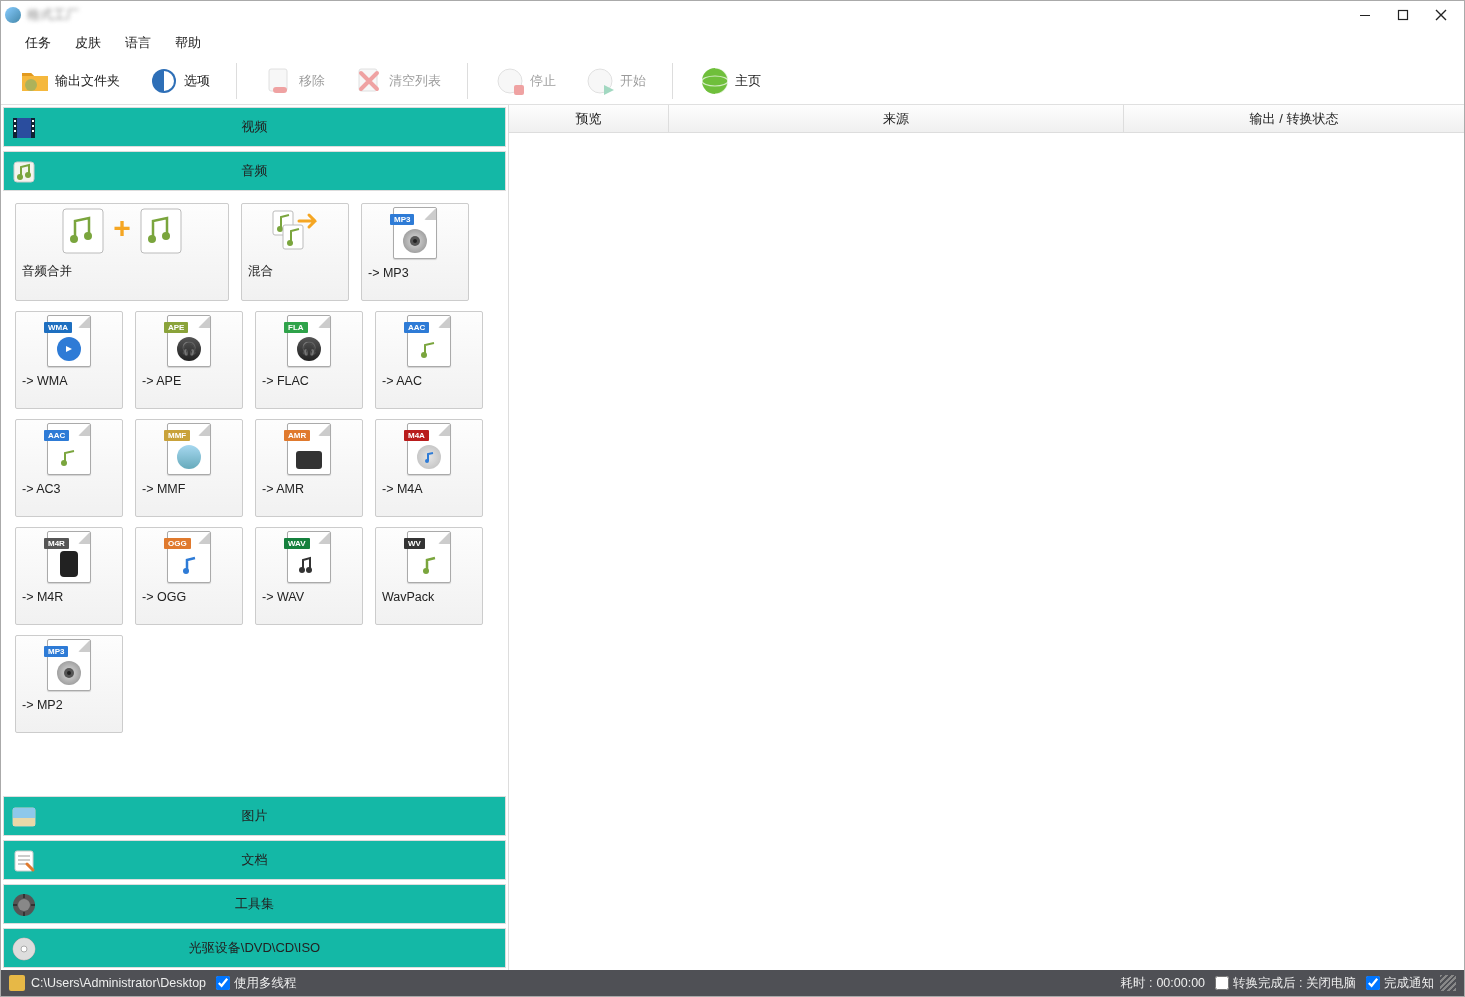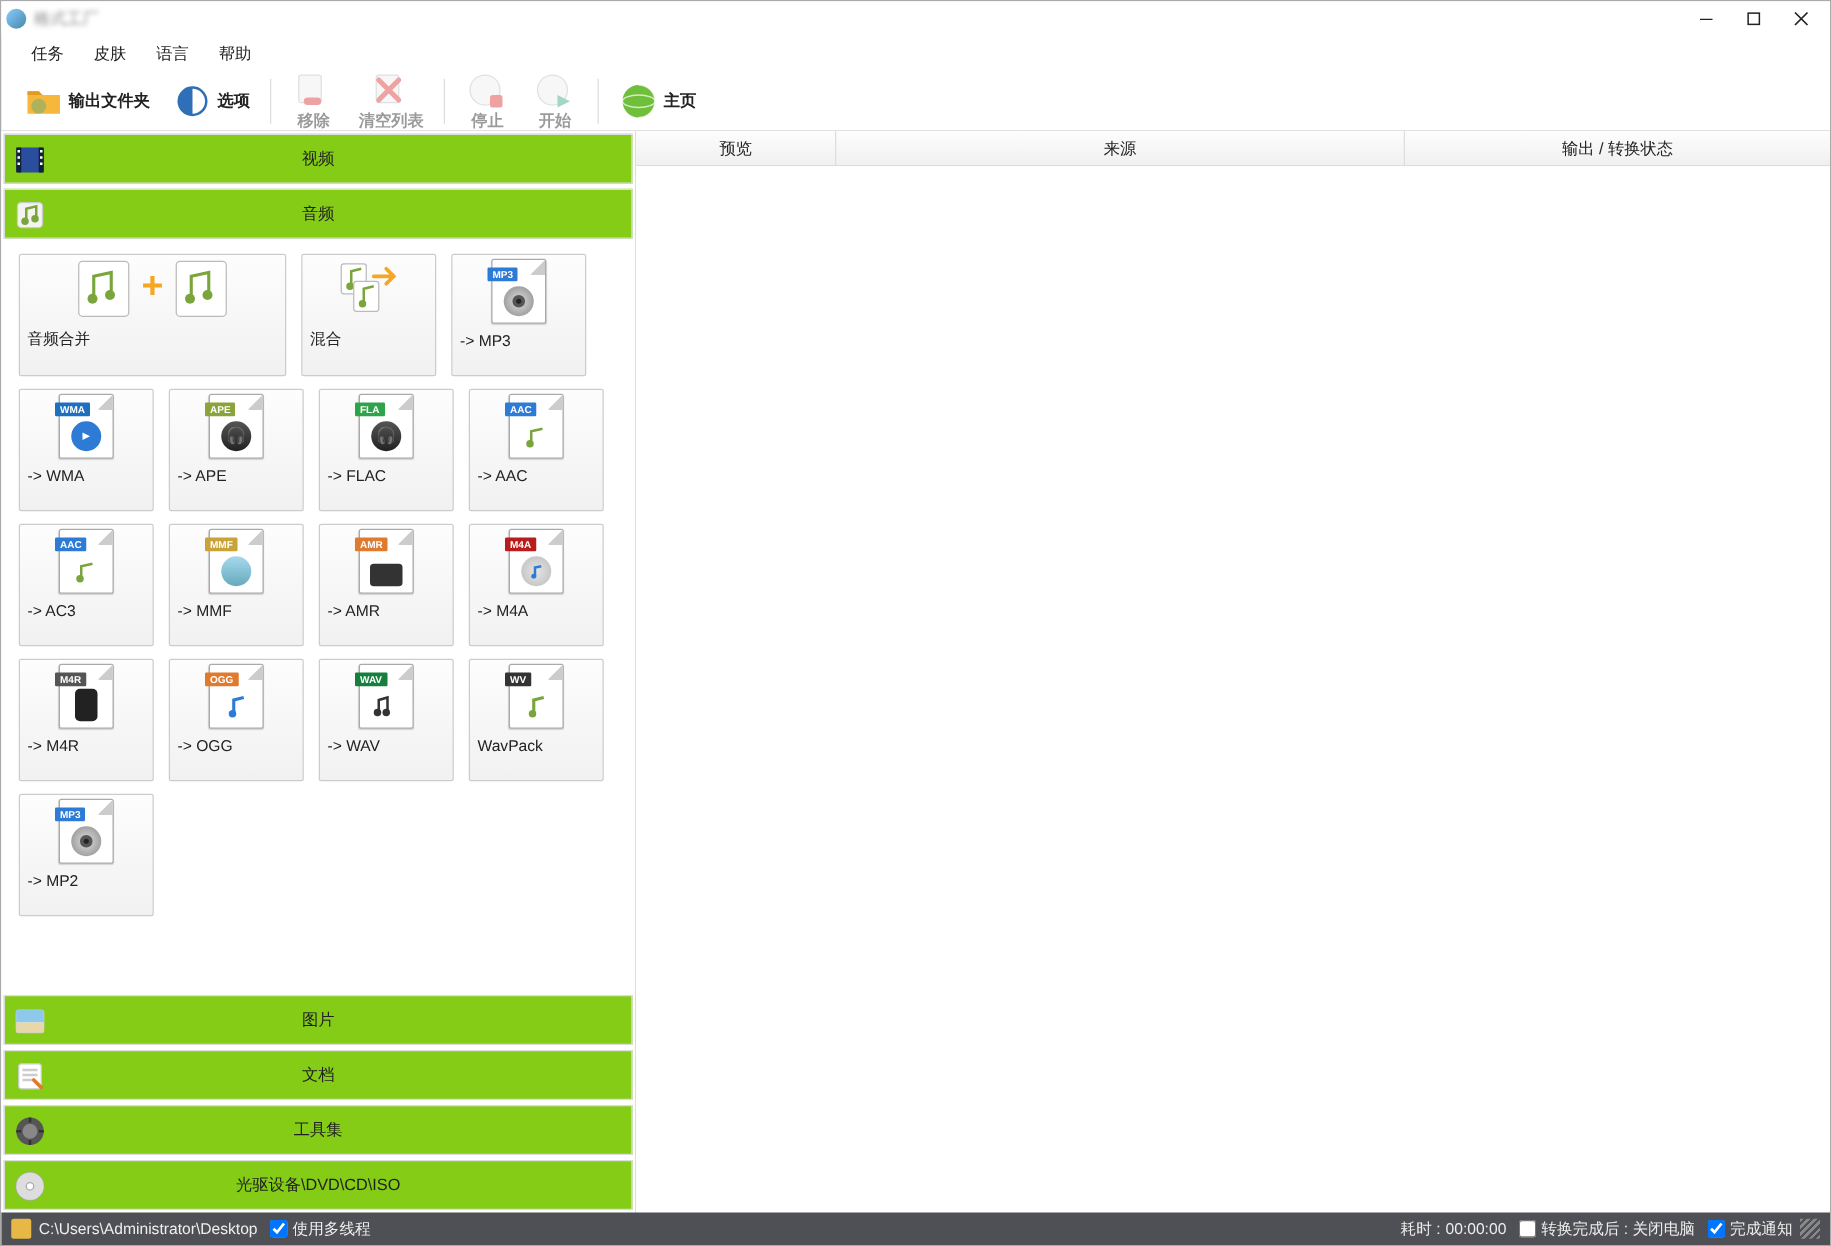--- a/index.html
+++ b/index.html
@@ -37,39 +37,39 @@
 }
 .win-btn svg { width: 12px; height: 12px; }
 
 .menubar {
   height: 28px; display: flex; align-items: center; padding: 0 12px;
 }
 .menu-item { padding: 4px 12px; cursor: pointer; }
 
 .toolbar {
   height: 48px; display: flex; align-items: center; padding: 0 10px;
-  border-bottom: 1px solid #e0e0e0; gap: 2px; font-weight: bold;
+  border-bottom: 1px solid #e0e0e0; gap: 12px;
 }
 .tool-btn {
   display: flex; align-items: center; padding: 4px 8px; cursor: pointer;
   border-radius: 3px;
 }
-.tool-btn.disabled { opacity: .45; cursor: default; flex-direction: column; }
+.tool-btn.disabled { opacity: .45; cursor: default; }
 .tool-btn .ticon { width: 32px; height: 32px; margin-right: 4px; display:flex;align-items:center;justify-content:center; }
 .tool-sep { width:1px; height:36px; background:#ddd; margin:0 6px; }
 
 .main { flex: 1; display: flex; min-height: 0; }
 .sidebar {
   width: 508px; border-right: 1px solid #ddd;
   display: flex; flex-direction: column; background:#fff;
 }
 .accordion-head {
   height: 40px; display:flex; align-items:center; justify-content:center;
   border: 1px solid #ddd; margin: 2px; position: relative; cursor:pointer;
-  background:#84cc16;
+  background:#14b8a6;
 }
 .accordion-head .hicon {
   position:absolute; left:6px; top:6px; width:28px; height:28px;
   display:flex;align-items:center;justify-content:center;
 }
 .format-grid {
   flex:1; padding: 10px 14px; display:flex; flex-wrap:wrap; gap:10px 12px;
   align-content:flex-start;
 }
 .format-tile {

